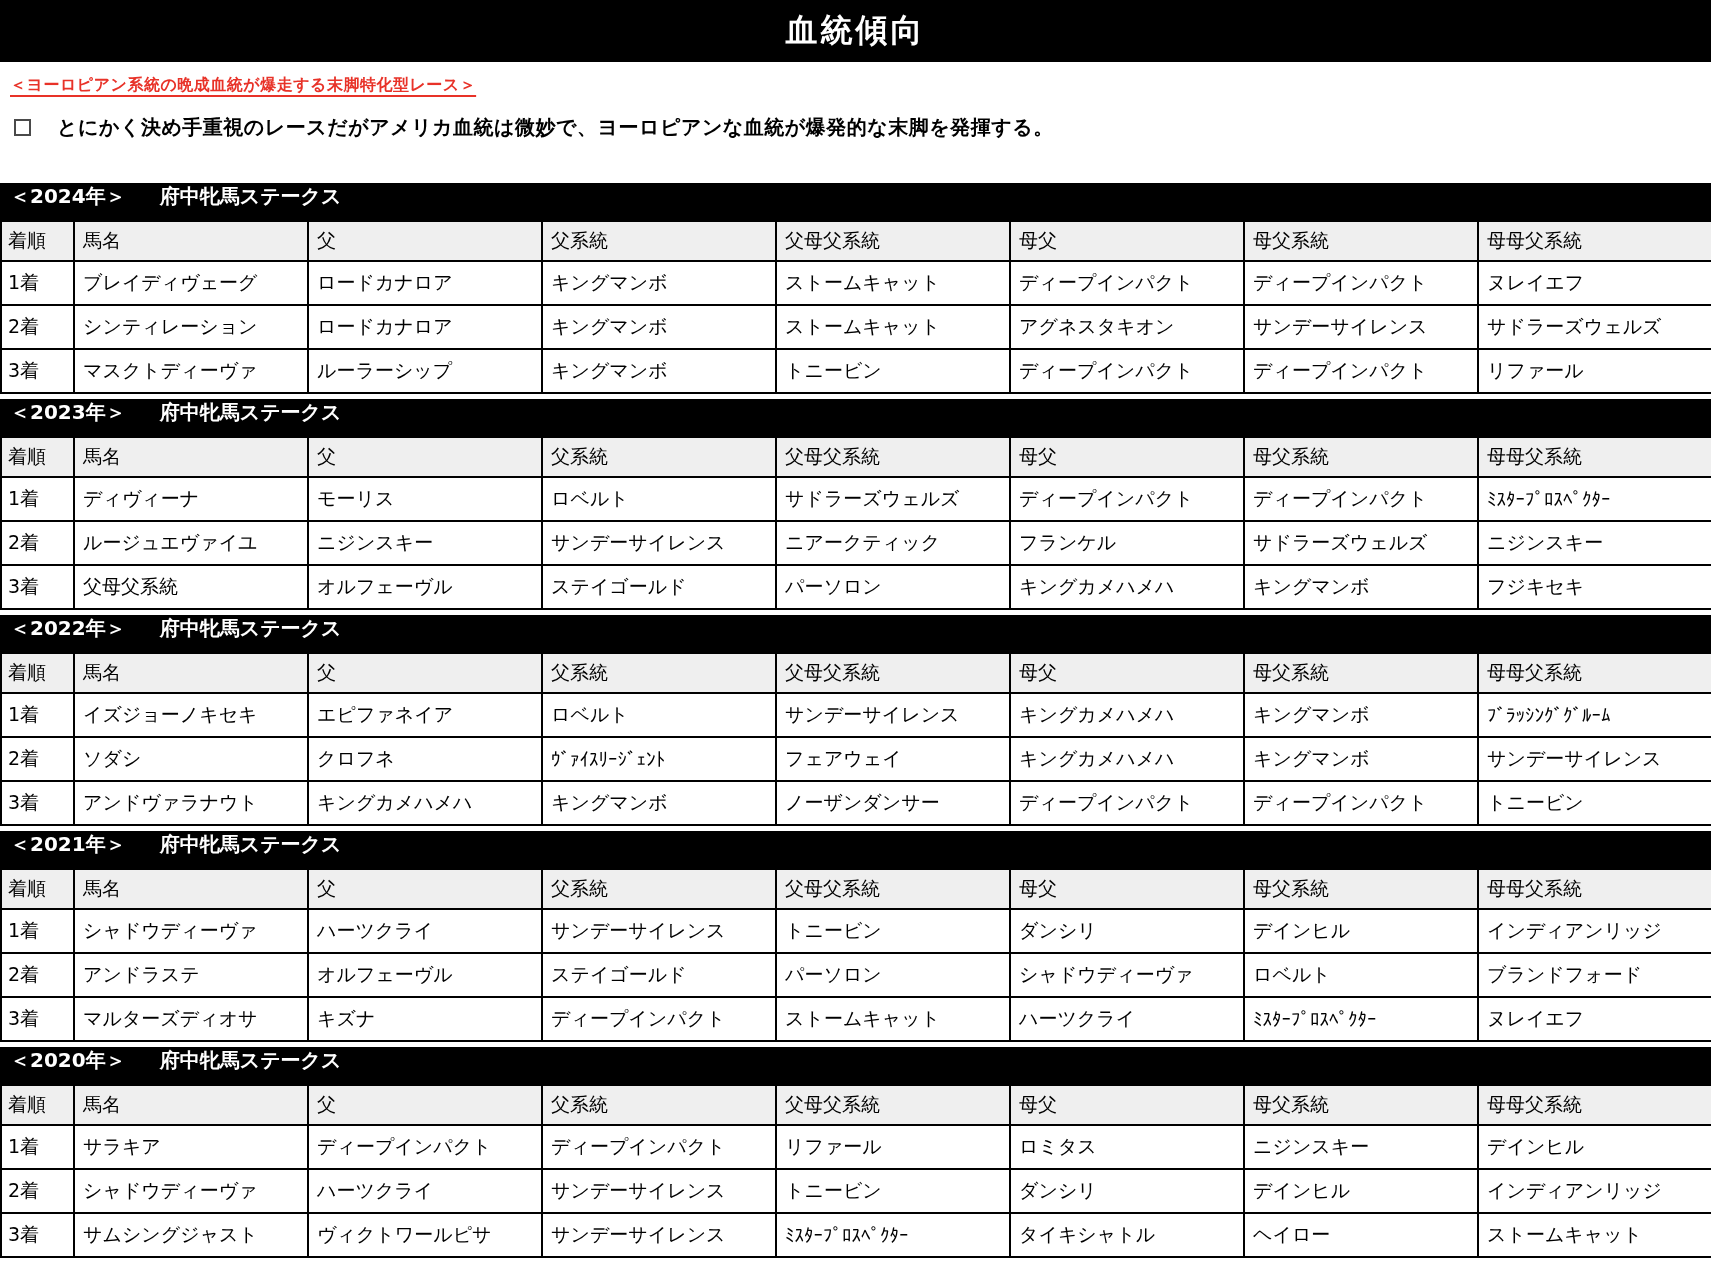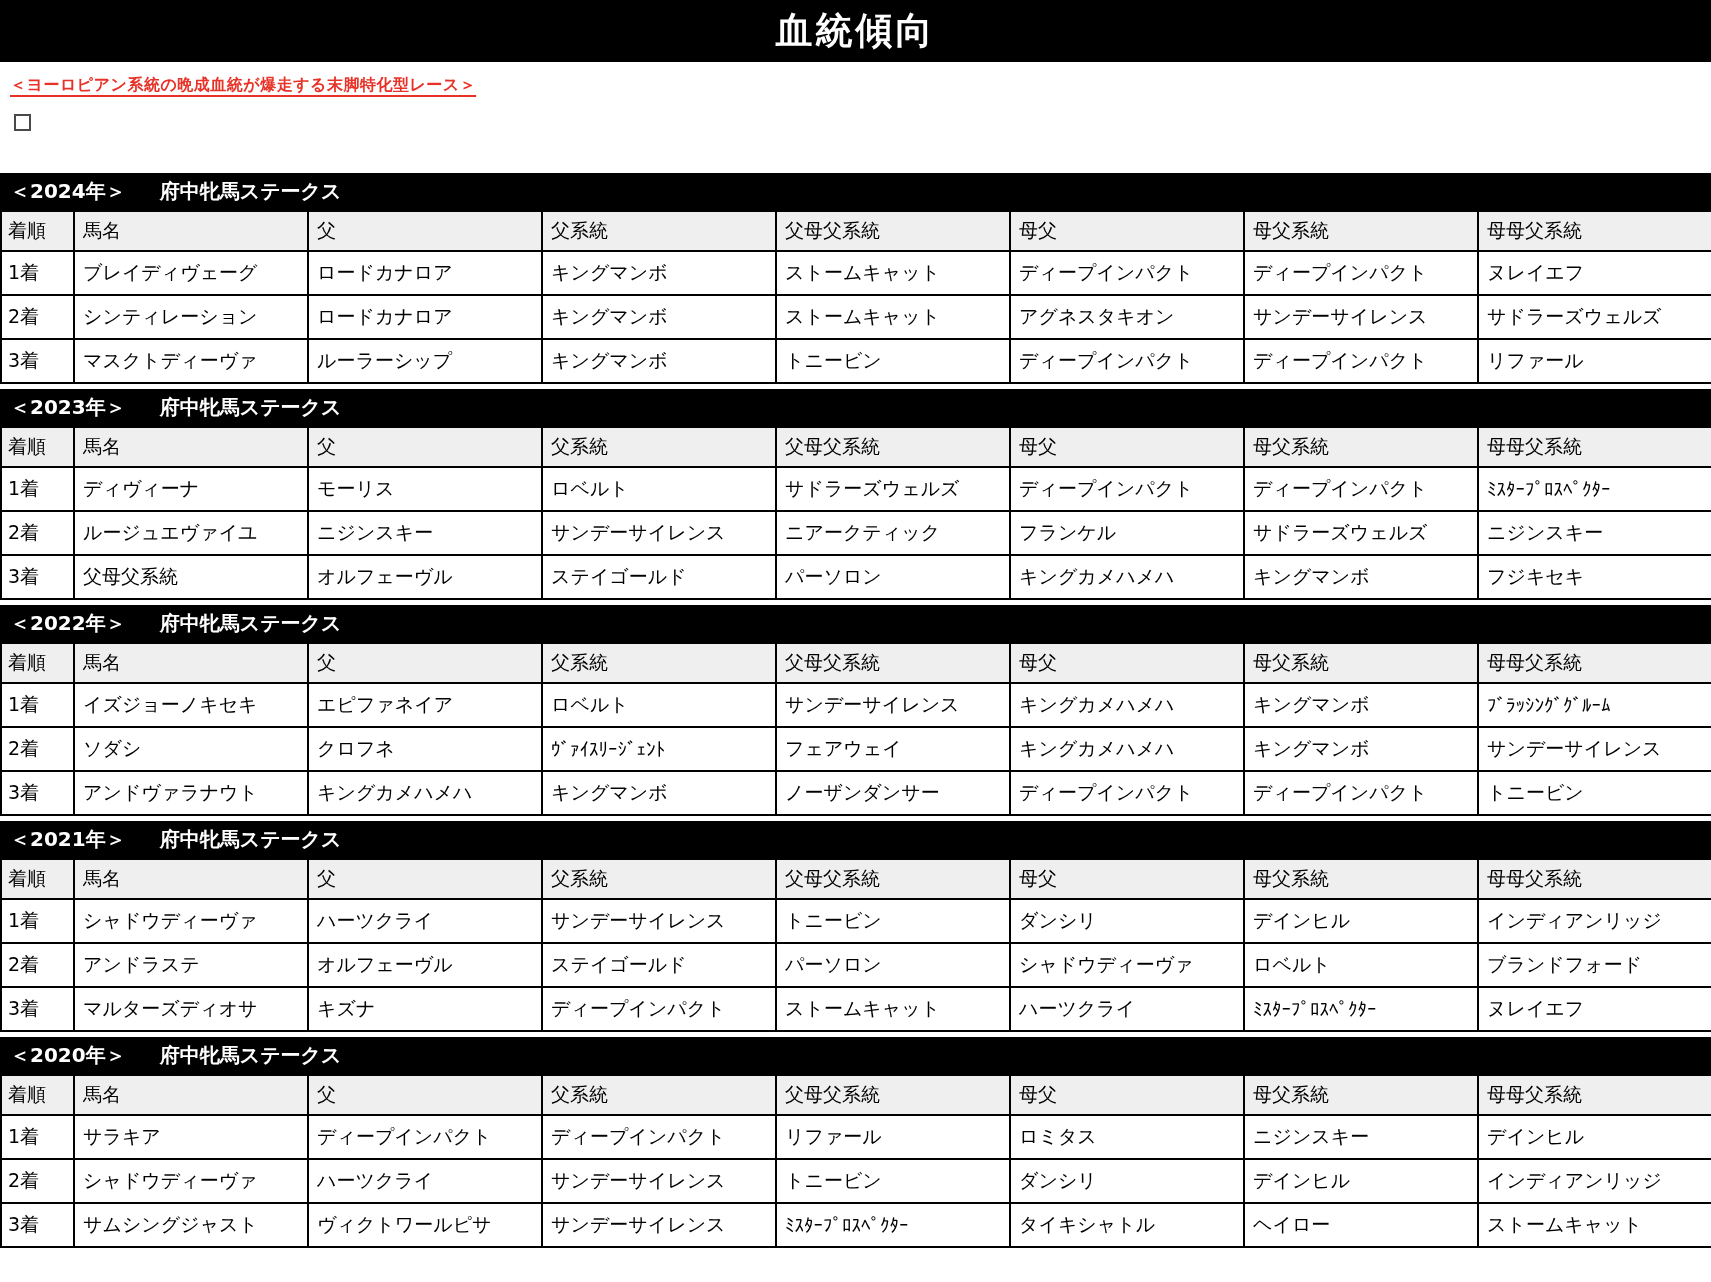--- a/index.html
+++ b/index.html
@@ -10,42 +10,42 @@
   }
   *{box-sizing:border-box;}
   html,body{margin:0;padding:0;}
   body{
     width:1711px;height:1282px;overflow:hidden;background:#ffffff;
     font-family:"DejaVu Sans","Liberation Sans",sans-serif;color:#000;
   }
   .title-bar{
     height:62px;background:var(--bar_bg);color:#fff;
     display:flex;align-items:center;justify-content:center;
-    font-size:37px;font-weight:bold;letter-spacing:3px;
+    font-size:32px;font-weight:bold;letter-spacing:3px;
   }
   .intro{padding:13px 12px 0 10px;}
   .intro-heading{
     display:inline-block;
     color:var(--accent_red);font-size:16px;font-weight:bold;
     text-decoration:underline;text-decoration-thickness:2px;text-underline-offset:5px;
     margin:0 0 18px 0;letter-spacing:0.5px;
   }
   .bullet{
     display:flex;align-items:center;margin:0 0 17px 0;
     font-size:20px;font-weight:bold;letter-spacing:0.5px;
   }
   .checkbox-glyph{
     flex:0 0 auto;width:17px;height:17px;margin:0 26px 0 4px;
     border:2px solid #4a4a4a;background:#fff;
   }
   .sections{margin-top:42px;}
   .section{margin-bottom:5px;}
   .section-bar{
     height:37px;background:var(--bar_bg);color:#fff;
-    display:flex;align-items:center;padding-left:10px;
+    display:flex;align-items:flex-start;padding-left:10px;
     font-size:20px;font-weight:bold;
   }
   .section-bar .race{margin-left:34px;}
   table.pedigree{
     width:1711px;table-layout:fixed;border-collapse:collapse;
   }
   table.pedigree th, table.pedigree td{
     border:2px solid var(--border_col);
     padding:0 8px;font-size:19px;font-weight:normal;text-align:left;
     overflow:hidden;white-space:nowrap;vertical-align:middle;
@@ -58,20 +58,21 @@
 <body>
 
 <div class="title-bar">
   <span>血統傾向</span>
 </div>
 
 <div class="intro">
   <div class="intro-heading">＜ヨーロピアン系統の晩成血統が爆走する末脚特化型レース＞</div>
   <div class="bullet">
     <span class="checkbox-glyph"></span>
+    <span>とにかく決め手重視のレースだがアメリカ血統は微妙で、ヨーロピアンな血統が爆発的な末脚を発揮する。</span>
   </div>
 </div>
 
 <div class="sections" id="sections-root">
   <div class="section">
     <div class="section-bar">
       <span class="year">＜2024年＞</span>
       <span class="race">府中牝馬ステークス</span>
     </div>
     <table class="pedigree">

